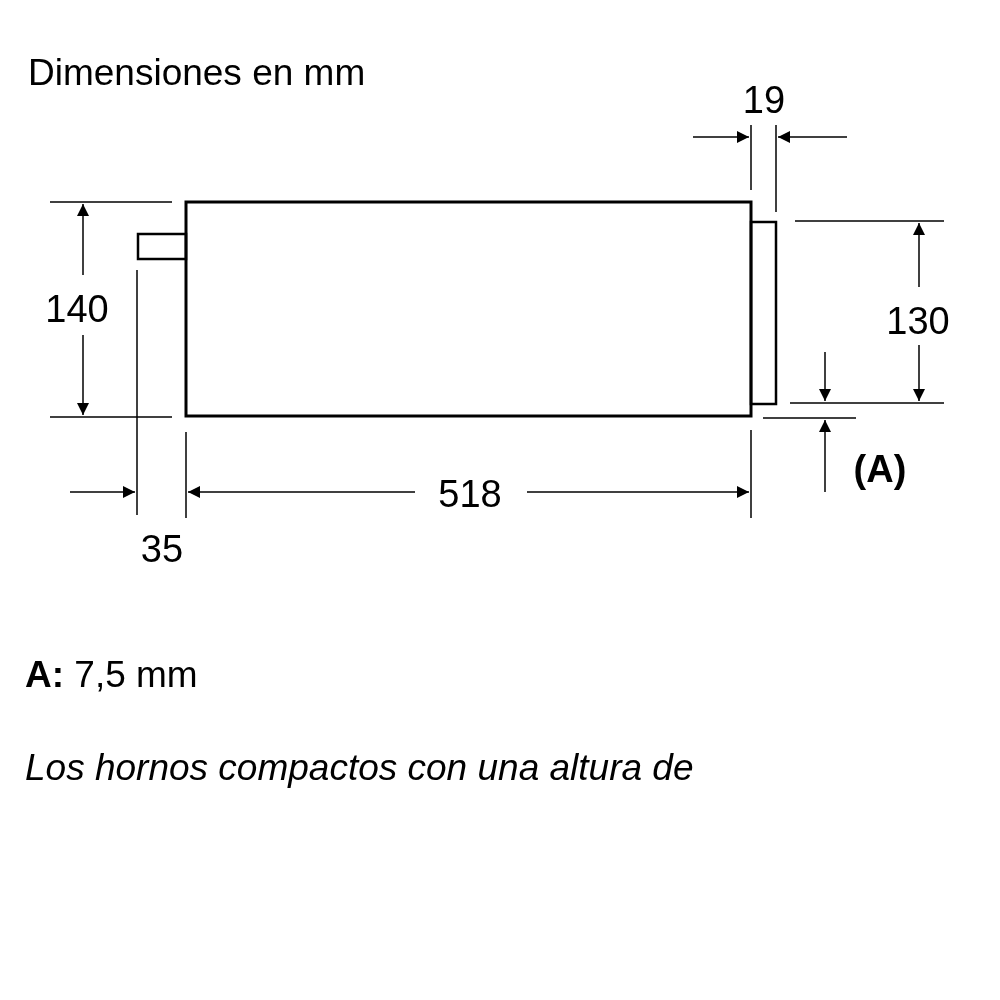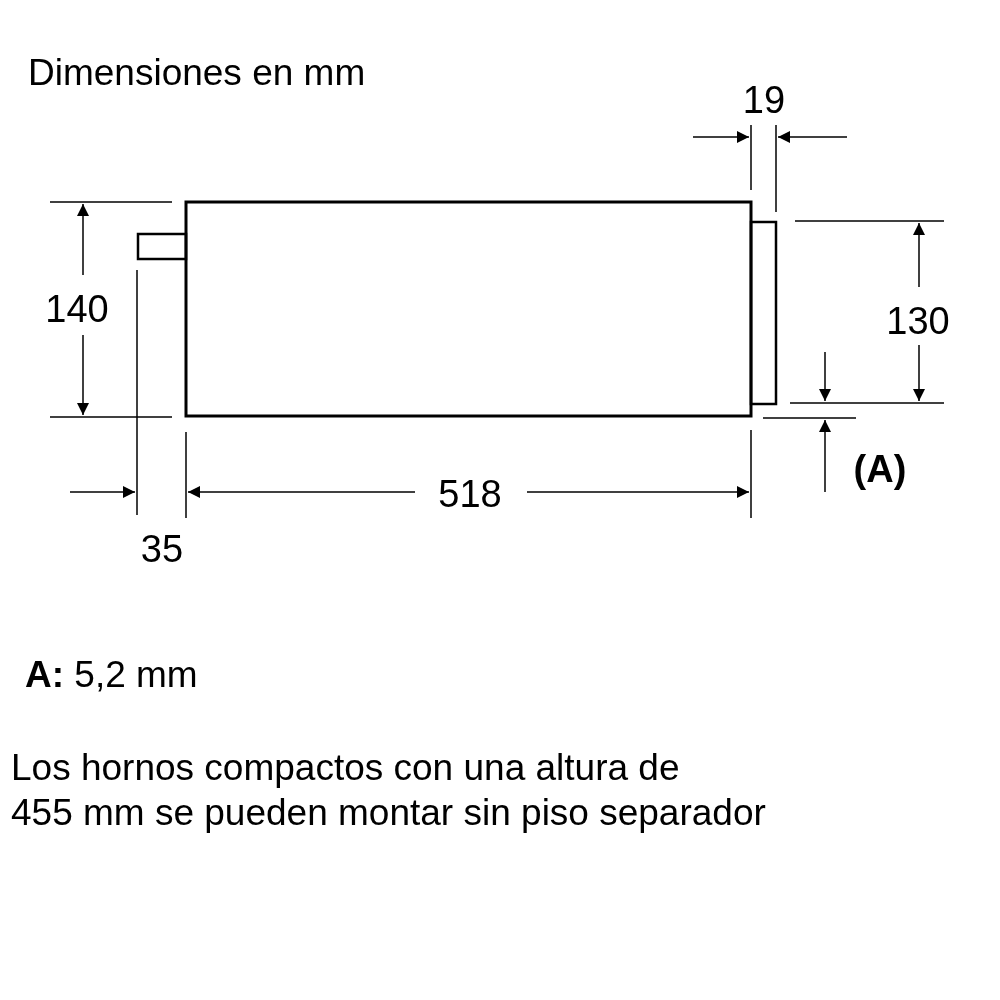--- a/index.html
+++ b/index.html
@@ -4,21 +4,21 @@
   <style>
     html, body { margin: 0; padding: 0; background: #ffffff; }
     body { width: 1000px; height: 1000px; position: relative; overflow: hidden;
            font-family: "Liberation Sans", sans-serif; color: #000; }
     .title { position: absolute; left: 28px; top: 22px; font-size: 37px; line-height: 1; margin-top: 32px; }
     svg.drawing { position: absolute; left: 0; top: 0; }
     .lbl { font-family: "Liberation Sans", sans-serif; font-size: 38px; fill: #000; }
     .lbl-bold { font-family: "Liberation Sans", sans-serif; font-size: 38px; font-weight: bold; fill: #000; }
     .note-a { position: absolute; left: 25px; top: 656px; font-size: 37px; line-height: 1; }
     .note-a b { font-weight: bold; }
-    .desc { position: absolute; left: 11px; top: 745px; font-size: 37px; line-height: 45px; width: 960px; }
+    .desc { position: absolute; left: 25px; top: 745px; font-size: 37px; line-height: 45px; width: 960px; font-style: italic; }
     .desc span { display: block; white-space: nowrap; }
   </style>
 </head>
 <body>
 
 <div class="title">Dimensiones en mm</div>
 
 <svg class="drawing" width="1000" height="620" viewBox="0 0 1000 620" xmlns="http://www.w3.org/2000/svg">
   <defs>
     <marker id="arr" viewBox="0 0 10 10" refX="10" refY="5" markerWidth="18" markerHeight="12" markerUnits="userSpaceOnUse" orient="auto">
@@ -73,19 +73,18 @@
   <g>
     <line x1="763" y1="418" x2="856" y2="418" stroke="#000" stroke-width="1.5"></line>
     <line x1="825" y1="352" x2="825" y2="401" stroke="#000" stroke-width="1.5" marker-end="url(#arr)"></line>
     <line x1="825" y1="492" x2="825" y2="420" stroke="#000" stroke-width="1.5" marker-end="url(#arr)"></line>
     <text class="lbl-bold" x="880" y="482" text-anchor="middle">(A)</text>
   </g>
 </svg>
 
 <div class="note-a">
   <b>A:</b>
-  <span>5,2 mm</span>
+  <span>7,5 mm</span>
 </div>
 
 <div class="desc">
   <span>Los hornos compactos con una altura de</span>
-  <span>455 mm se pueden montar sin piso separador</span>
 </div>
 
 </body></html>

